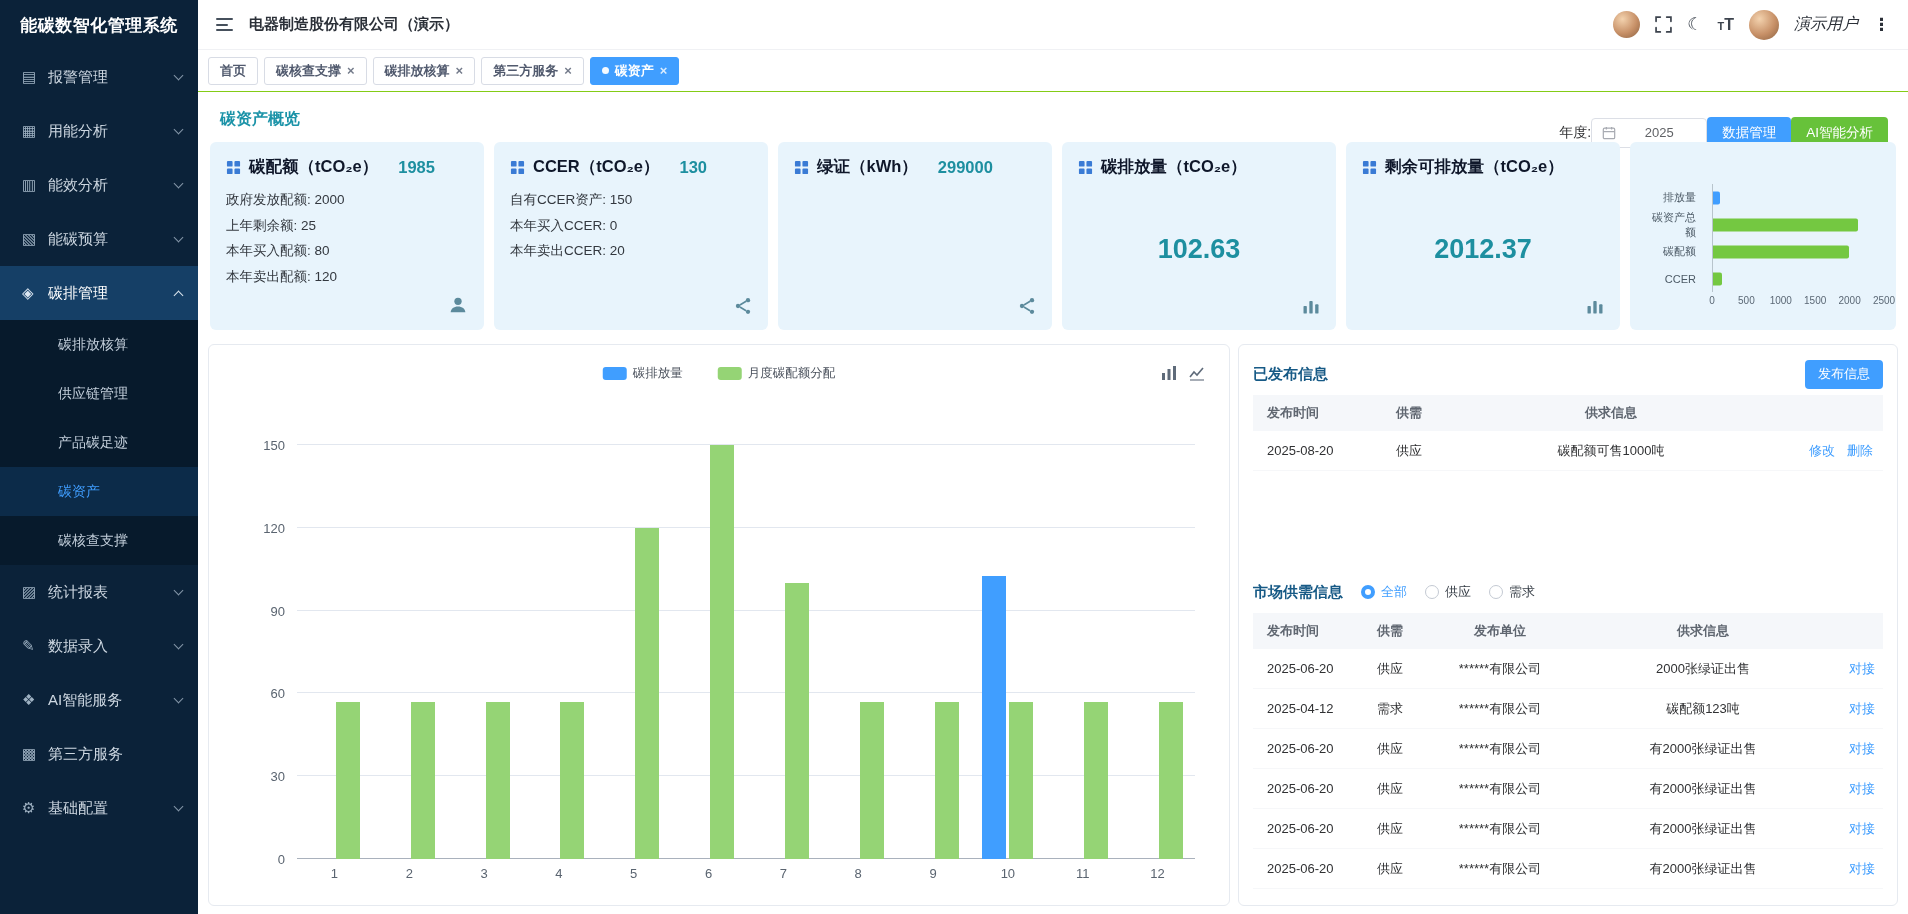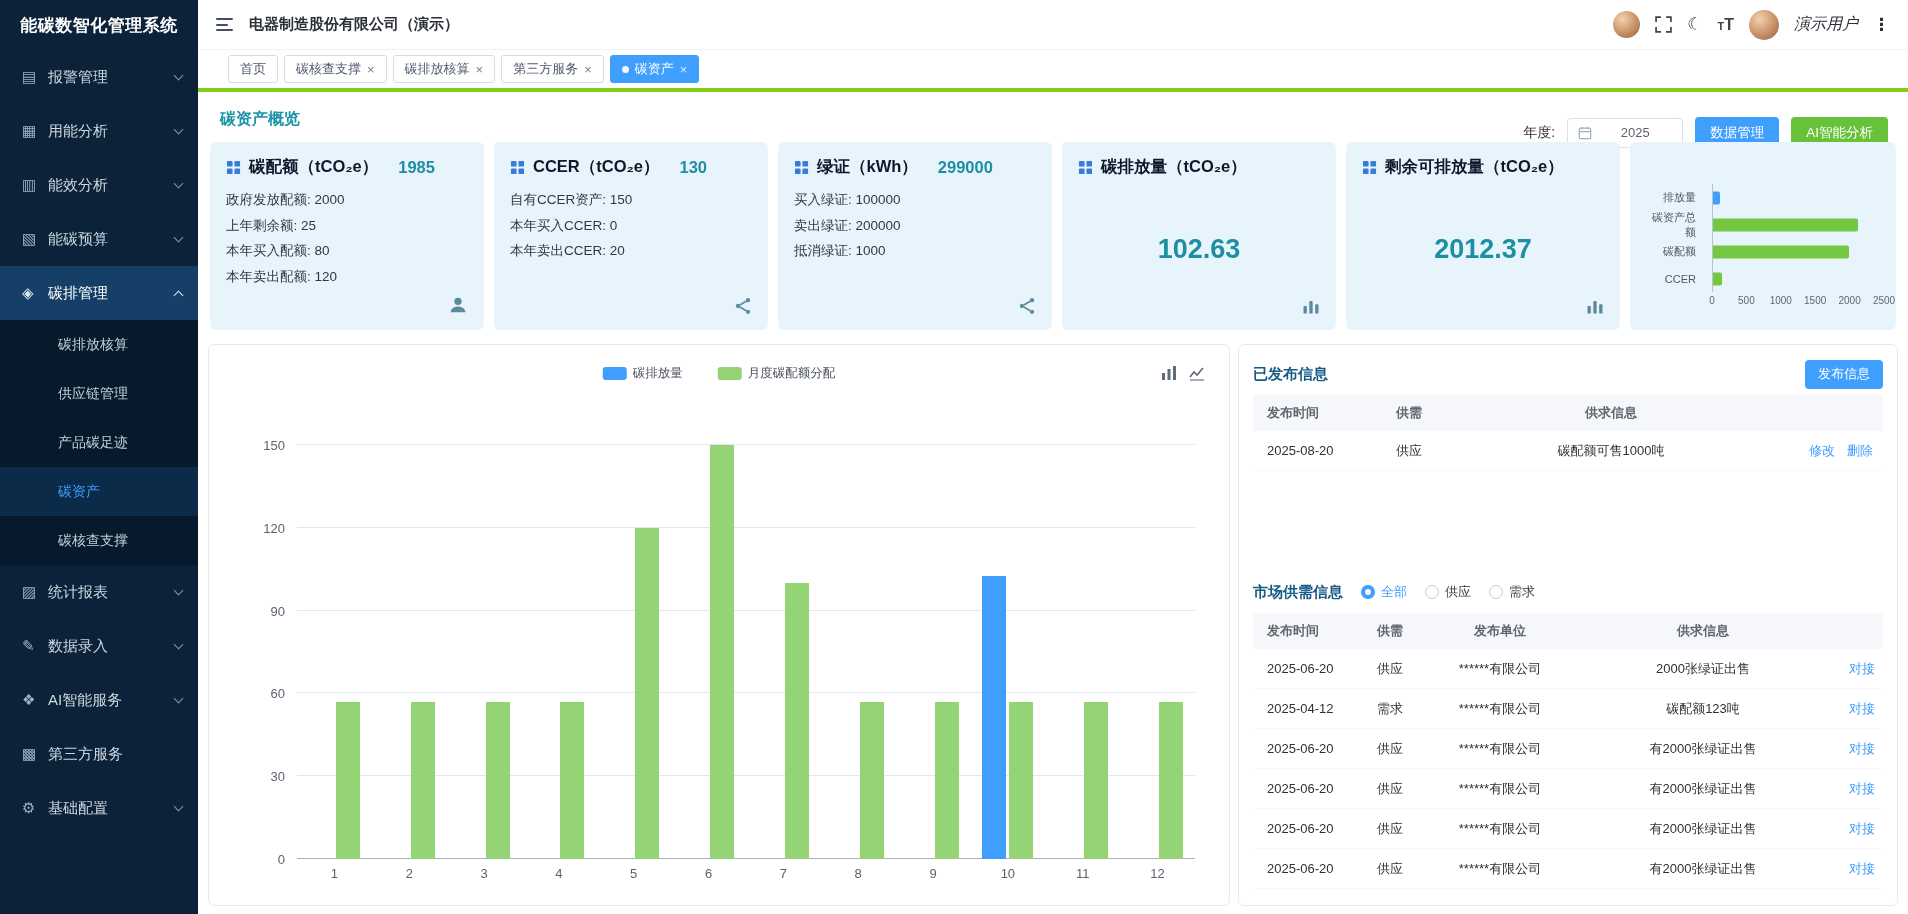--- a/index.html
+++ b/index.html
@@ -33,31 +33,31 @@
   .avatar{width:27px;height:27px;border-radius:50%;background:radial-gradient(circle at 35% 30%,#f3d2ae,#c79067 55%,#8a6040);cursor:pointer;flex-shrink:0;}
   .avatar.lg{width:30px;height:30px;}
   .icon-btn{color:#3c434d;cursor:pointer;display:inline-flex;align-items:center;line-height:1;}
   .moon{font-size:17px;}
   .fontsz{font-weight:bold;color:#3c434d;cursor:pointer;}
   .fontsz .sm{font-size:11px;}
   .fontsz .bg{font-size:16px;}
   .username{font-size:16px;color:#2b3038;font-style:italic;}
   .more{font-size:17px;font-weight:bold;color:#2b3038;cursor:pointer;}
 
-  .tabbar{height:42px;display:flex;align-items:center;gap:6px;padding:0 30px;border-bottom:4px solid #84cc16;background:#fff;flex-shrink:0;}
+  .tabbar{height:42px;display:flex;align-items:center;gap:6px;padding:0 10px;border-bottom:1px solid #84cc16;background:#fff;flex-shrink:0;font-weight:bold;}
   .tab{height:28px;display:inline-flex;align-items:center;gap:6px;padding:0 11px;border:1px solid #d8dce5;border-radius:3px;font-size:13px;color:#515a6e;cursor:pointer;background:#fff;}
   .tab.active{background:#409eff;border-color:#409eff;color:#fff;}
   .tab-dot{width:7px;height:7px;border-radius:50%;background:#fff;opacity:.95;}
   .tab-close{font-size:13px;line-height:1;opacity:.8;cursor:pointer;}
 
   
   .content{flex:1;padding:4px 10px 8px;display:flex;flex-direction:column;min-height:0;background:#fff;}
   .toolbar-row{height:46px;display:flex;align-items:center;padding:0 10px 0 12px;flex-shrink:0;}
   .page-title{font-size:16px;font-weight:bold;color:#1b93a8;cursor:pointer;}
-  .toolbar-right{margin-left:auto;display:flex;align-items:center;gap:12px;margin-top:27px;}
+  .toolbar-right{margin-left:auto;display:flex;align-items:center;margin-top:27px;}
   .year-label{font-size:14px;color:#303133;}
   .year-input{display:flex;align-items:center;gap:6px;width:116px;height:30px;border:1px solid #dcdfe6;border-radius:4px;padding:0 10px;background:#fff;cursor:pointer;}
   .year-input input{border:none;outline:none;width:100%;font-size:13px;color:#606266;text-align:center;background:transparent;font-family:inherit;}
   .btn{height:32px;padding:0 15px;border:none;border-radius:4px;font-size:13.5px;color:#fff;cursor:pointer;font-family:inherit;}
   .btn.blue{background:#409eff;}
   .btn.green{background:#67c23a;}
   .btn.sm{height:29px;padding:0 13px;font-size:13px;}
 
   
   .cards-row{display:flex;gap:10px;height:188px;flex-shrink:0;padding:0 2px;}
@@ -316,25 +316,20 @@
                 <svg width="15" height="15" viewBox="0 0 16 16" fill="#3a7bd5">
                   <rect x="1" y="1" width="6" height="6" rx="1"></rect>
                   <rect x="9" y="1" width="6" height="6" rx="1"></rect>
                   <rect x="1" y="9" width="6" height="6" rx="1"></rect>
                   <rect x="9" y="9" width="6" height="6" rx="1"></rect>
                 </svg>
               </span>
               <span class="card-title">绿证（kWh）</span>
               <span class="card-value">299000</span>
             </div>
-            <div class="card-rows">
-              <div class="card-row">买入绿证: 100000</div>
-              <div class="card-row">卖出绿证: 200000</div>
-              <div class="card-row">抵消绿证: 1000</div>
-            </div>
             <span class="corner-icon"><svg width="20" height="20" viewBox="0 0 24 24" fill="#4d7f92">
                 <circle cx="18" cy="5" r="2.6"></circle>
                 <circle cx="6" cy="12" r="2.6"></circle>
                 <circle cx="18" cy="19" r="2.6"></circle>
                 <path stroke="#4d7f92" stroke-width="2" d="M8.3 10.7l7.4-4.4M8.3 13.3l7.4 4.4"></path>
               </svg></span>
           </div>
           <div class="card">
             <div class="card-head">
               <span style="display: inline-flex;">

